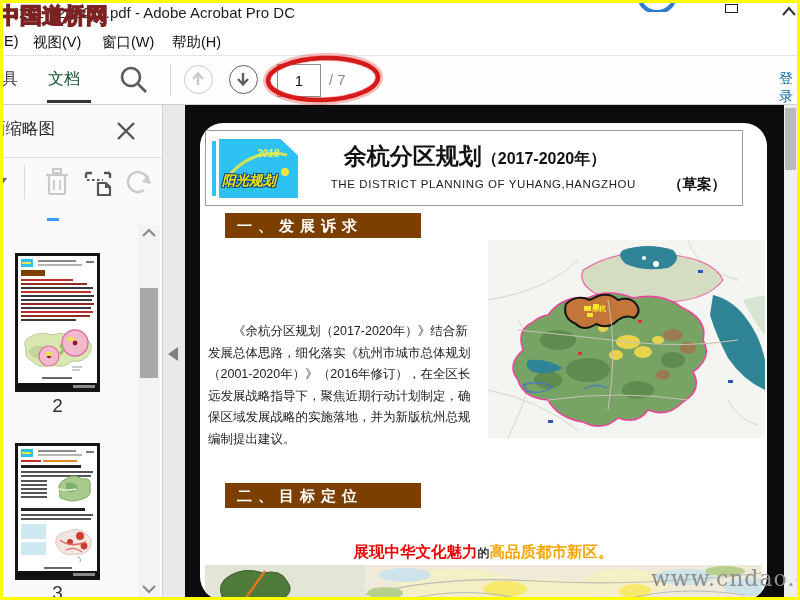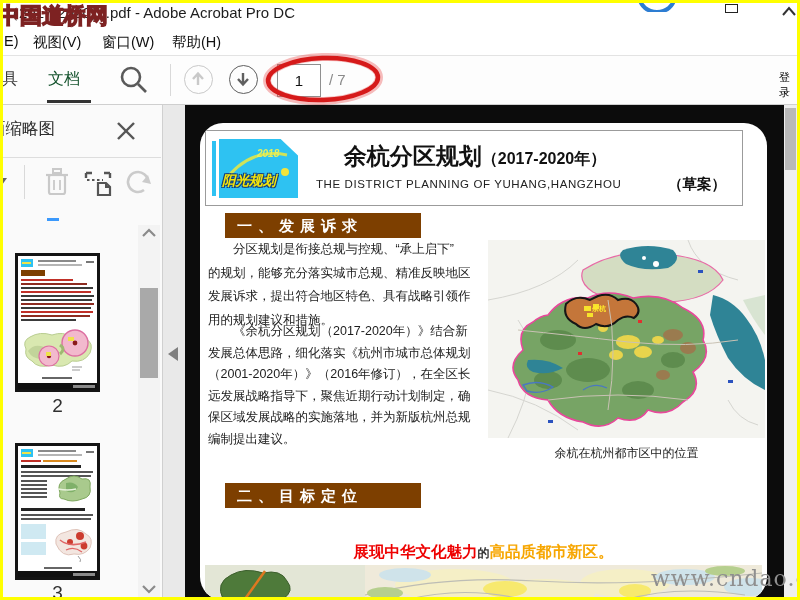--- a/index.html
+++ b/index.html
@@ -12,21 +12,21 @@
   .titlebar-text { left:4px; top:4px; font-size:15px; color:#1d1d1d; white-space:nowrap; }
   .menubar { left:0; top:28px; width:800px; height:28px; background:#fff; border-bottom:1px solid #e3e3e3; }
   .menu-item { top:5px; font-size:14.5px; color:#111; cursor:default; }
   .toolbar { left:0; top:56px; width:800px; height:49px; background:#fdfdfd; border-bottom:1px solid #cfcfcf; }
   .tab { font-size:16px; color:#3a3a3a; }
   .tab-underline { background:#333; height:3px; }
   .vdivider { width:1px; background:#d9d9d9; }
   .circle-btn { width:29px; height:29px; border-radius:50%; border:1.6px solid; }
   .page-input { width:44px; height:33px; border:1px solid #8f8f8f; background:#fff; font-size:15px; text-align:center; color:#111; font-family:"Liberation Sans",sans-serif; }
   .page-total { font-size:15px; color:#8a8a8a; }
-  .signin { font-size:11px; color:#000000;font-family:Liberation Mono, monospace; }
+  .signin { font-size:14px; color:#0369a1;font-family:Liberation Mono, monospace; }
 
   
   .sidebar { left:0; top:105px; width:162px; height:495px; background:#fafafa; }
   .panel-title-clip { left:0; top:13px; width:62px; height:24px; overflow:hidden; }
   .panel-title { position:absolute; left:-11px; top:0; font-size:16.5px; color:#2d2d2d; white-space:nowrap; }
   .thumb-frame { left:15px; width:85px; background:#141414; padding:3px; }
   .thumb-page { position:relative; width:79px; background:#fff; overflow:hidden; }
   .t-line { position:absolute; height:2px; background:#3a3a3a; }
   .t-red { background:#c03028; }
   .t-dred { background:#8d2b20; }
@@ -261,32 +261,26 @@
             <path d="M4,44 Q30,8 68,16" fill="none" stroke="#cfe35a" stroke-width="3"></path>
             <circle cx="66" cy="33" r="4" fill="#f2e43c"></circle>
           </svg>
           <span class="abs" style="left:38px;top:9px;font-size:10px;font-weight:bold;font-style:italic;color:#e9f05a">2018</span>
           <span class="abs" style="left:3px;top:33px;font-size:13.5px;font-weight:bold;font-style:italic;color:#f5e60a;text-shadow:1px 1px 0 #14407a,-1px 1px 0 #14407a,1px -1px 0 #14407a,-1px -1px 0 #14407a">阳光规划</span>
         </div>
       </div>
       <div class="abs doc-title" style="left:0;top:10px;width:538px;text-align:center">
         <span>余杭分区规划</span><small>（2017-2020年）</small>
       </div>
-      <div class="abs doc-sub" style="left:110px;top:47px;width:320px;text-align:left">THE DISTRICT PLANNING OF YUHANG,HANGZHOU</div>
+      <div class="abs doc-sub" style="left:110px;top:47px;width:320px;text-align:right">THE DISTRICT PLANNING OF YUHANG,HANGZHOU</div>
       <div class="abs draft" style="left:462px;top:44px">（草案）</div>
     </div>
 
     <div class="abs banner" style="left:25px;top:90px">一、发展诉求</div>
 
-    <div class="abs" style="left:8px;top:118px">
-      <div class="body-line indent" style="height:23.5px">分区规划是衔接总规与控规、“承上启下”</div>
-      <div class="body-line" style="height:23.5px">的规划，能够充分落实城市总规、精准反映地区</div>
-      <div class="body-line" style="height:23.5px">发展诉求，提出符合地区特色、具有战略引领作</div>
-      <div class="body-line" style="height:23.5px">用的规划建议和措施。</div>
-    </div>
     <div class="abs" style="left:8px;top:200px">
       <div class="body-line indent" style="height:21.6px">《余杭分区规划（2017-2020年）》结合新</div>
       <div class="body-line" style="height:21.6px">发展总体思路，细化落实《杭州市城市总体规划</div>
       <div class="body-line" style="height:21.6px">（2001-2020年）》（2016年修订），在全区长</div>
       <div class="body-line" style="height:21.6px">远发展战略指导下，聚焦近期行动计划制定，确</div>
       <div class="body-line" style="height:21.6px">保区域发展战略的实施落地，并为新版杭州总规</div>
       <div class="body-line" style="height:21.6px">编制提出建议。</div>
     </div>
 
     <svg class="abs" style="left:288px;top:117px;width:277px;height:198px" viewBox="0 0 277 198">
@@ -350,21 +344,20 @@
       <g fill="#2a52be">
           <rect x="210" y="30" width="5" height="3"></rect>
           <rect x="240" y="140" width="5" height="3"></rect>
           <rect x="60" y="180" width="5" height="3"></rect>
         </g>
       <g fill="#e03030">
           <rect x="150" y="80" width="4" height="3"></rect>
           <rect x="90" y="112" width="4" height="3"></rect>
         </g>
     </svg>
-    <div class="abs map-caption" style="left:288px;top:322px;width:277px">余杭在杭州都市区中的位置</div>
 
     <div class="abs banner" style="left:25px;top:360px">二、目标定位</div>
 
     <div class="abs slogan" style="left:0;top:419px">
       <span class="red">展现中华文化魅力</span><span class="mid">的</span><span class="org">高品质都市新区。</span>
     </div>
 
     <svg class="abs" style="left:5px;top:442px;width:557px;height:35px" viewBox="0 0 557 35">
       <rect width="557" height="35" fill="#efeada"></rect>
       <rect x="0" y="0" width="160" height="35" fill="#e3e6d6"></rect>

